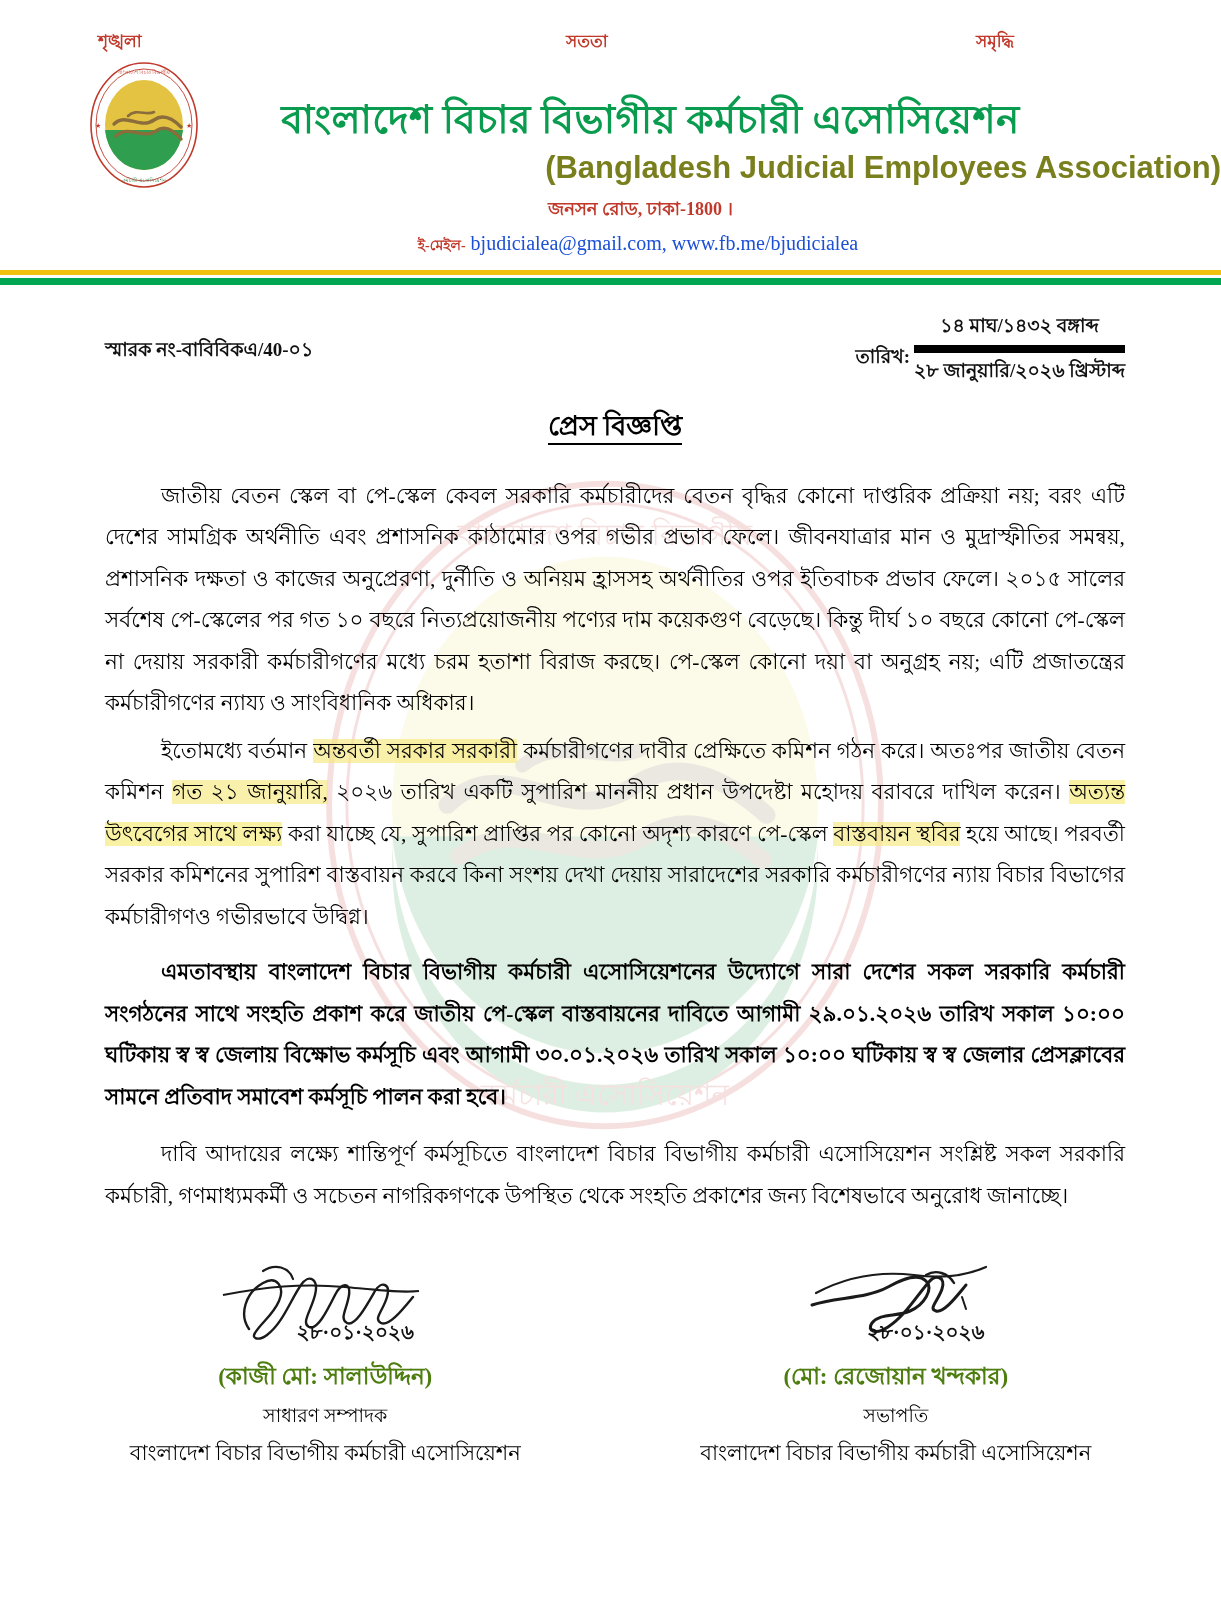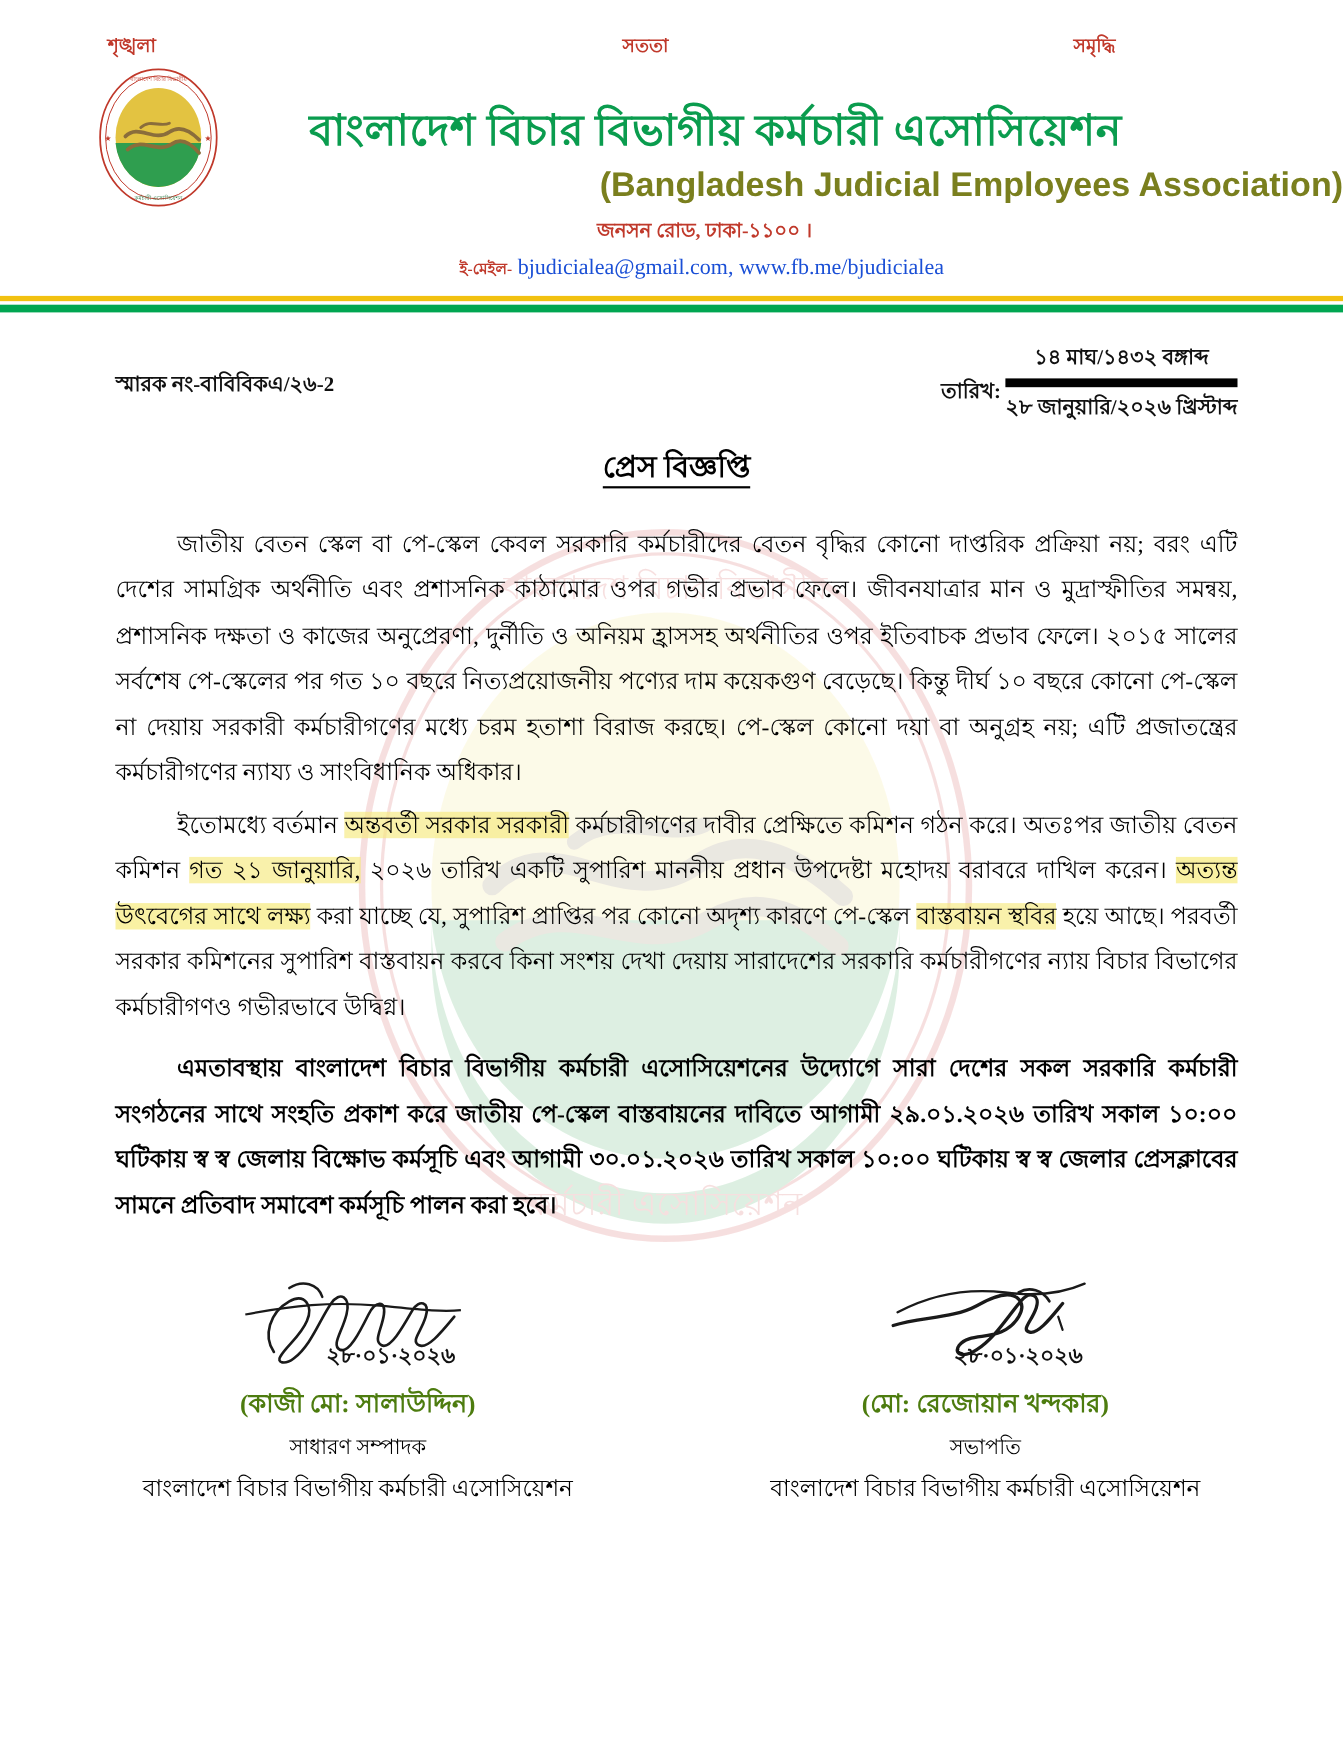--- a/index.html
+++ b/index.html
@@ -270,36 +270,36 @@
           <path d="M40 56 C48 48 58 56 66 52" fill="none" stroke="#8a6d3b" stroke-width="2.6" stroke-linecap="round"></path>
           <text x="56" y="14" font-size="5.2" fill="#c0392b" text-anchor="middle" font-family="'Liberation Serif',serif">বাংলাদেশ বিচার বিভাগীয়</text>
           <text x="56" y="122" font-size="5.2" fill="#2f7a46" text-anchor="middle" font-family="'Liberation Serif',serif">কর্মচারী এসোসিয়েশন</text>
           <text x="7" y="68" font-size="7" fill="#c0392b">★</text>
           <text x="98" y="68" font-size="7" fill="#c0392b">★</text>
         </svg>
       </div>
 
       <div class="org-bn">বাংলাদেশ বিচার বিভাগীয় কর্মচারী এসোসিয়েশন</div>
       <div class="org-en">(Bangladesh Judicial Employees Association)</div>
-      <div class="org-addr">জনসন রোড, ঢাকা-১১০০ ।</div>
+      <div class="org-addr">জনসন রোড, ঢাকা-1800 ।</div>
     </div>
 
     <div class="org-email">
       <span class="lbl">ই-মেইল-</span>
       <span class="link">bjudicialea@gmail.com,</span>
       <span class="link">www.fb.me/bjudicialea</span>
     </div>
 
     <div class="rule-gold"></div>
     <div class="rule-gap"></div>
     <div class="rule-green"></div>
   </div>
 
   <div class="meta-row">
-    <div class="memo-no">স্মারক নং-বাবিবিকএ/২৬-2</div>
+    <div class="memo-no">স্মারক নং-বাবিবিকএ/40-০১</div>
     <div class="date-block">
       <div class="date-label">তারিখ:</div>
       <div class="date-stack">
         <div class="date-top">১৪ মাঘ/১৪৩২ বঙ্গাব্দ</div>
         <div class="date-bottom">২৮ জানুয়ারি/২০২৬ খ্রিস্টাব্দ</div>
       </div>
     </div>
   </div>
 
   <div class="body-wrap">
@@ -309,20 +309,21 @@
     </div>
 
     <p class="para">জাতীয় বেতন স্কেল বা পে-স্কেল কেবল সরকারি কর্মচারীদের বেতন বৃদ্ধির কোনো দাপ্তরিক প্রক্রিয়া নয়; বরং এটি দেশের সামগ্রিক অর্থনীতি এবং প্রশাসনিক কাঠামোর ওপর গভীর প্রভাব ফেলে। জীবনযাত্রার মান ও মুদ্রাস্ফীতির সমন্বয়, প্রশাসনিক দক্ষতা ও কাজের অনুপ্রেরণা, দুর্নীতি ও অনিয়ম হ্রাসসহ অর্থনীতির ওপর ইতিবাচক প্রভাব ফেলে। ২০১৫ সালের সর্বশেষ পে-স্কেলের পর গত ১০ বছরে নিত্যপ্রয়োজনীয় পণ্যের দাম কয়েকগুণ বেড়েছে। কিন্তু দীর্ঘ ১০ বছরে কোনো পে-স্কেল না দেয়ায় সরকারী কর্মচারীগণের মধ্যে চরম হতাশা বিরাজ করছে। পে-স্কেল কোনো দয়া বা অনুগ্রহ নয়; এটি প্রজাতন্ত্রের কর্মচারীগণের ন্যায্য ও সাংবিধানিক অধিকার।</p>
 
     <p class="para">
       <span>ইতোমধ্যে বর্তমান </span><span class="hl">অন্তবর্তী সরকার সরকারী</span><span> কর্মচারীগণের দাবীর প্রেক্ষিতে কমিশন গঠন করে। অতঃপর জাতীয় বেতন কমিশন </span><span class="hl">গত ২১ জানুয়ারি,</span><span> ২০২৬ তারিখ একটি সুপারিশ মাননীয় প্রধান উপদেষ্টা মহোদয় বরাবরে দাখিল করেন। </span><span class="hl-strong">অত্যন্ত উৎবেগের সাথে লক্ষ্য</span><span> করা যাচ্ছে যে, সুপারিশ প্রাপ্তির পর কোনো অদৃশ্য কারণে পে-স্কেল </span><span class="hl">বাস্তবায়ন স্থবির</span><span> হয়ে আছে। পরবর্তী সরকার কমিশনের সুপারিশ বাস্তবায়ন করবে কিনা সংশয় দেখা দেয়ায় সারাদেশের সরকারি কর্মচারীগণের ন্যায় বিচার বিভাগের কর্মচারীগণও গভীরভাবে উদ্বিগ্ন।</span>
     </p>
 
     <p class="para bold">এমতাবস্থায় বাংলাদেশ বিচার বিভাগীয় কর্মচারী এসোসিয়েশনের উদ্যোগে সারা দেশের সকল সরকারি কর্মচারী সংগঠনের সাথে সংহতি প্রকাশ করে জাতীয় পে-স্কেল বাস্তবায়নের দাবিতে আগামী ২৯.০১.২০২৬ তারিখ সকাল ১০:০০ ঘটিকায় স্ব স্ব জেলায় বিক্ষোভ কর্মসূচি এবং আগামী ৩০.০১.২০২৬ তারিখ সকাল ১০:০০ ঘটিকায় স্ব স্ব জেলার প্রেসক্লাবের সামনে প্রতিবাদ সমাবেশ কর্মসূচি পালন করা হবে।</p>
 
+    <p class="para last">দাবি আদায়ের লক্ষ্যে শান্তিপূর্ণ কর্মসূচিতে বাংলাদেশ বিচার বিভাগীয় কর্মচারী এসোসিয়েশন সংশ্লিষ্ট সকল সরকারি কর্মচারী, গণমাধ্যমকর্মী ও সচেতন নাগরিকগণকে উপস্থিত থেকে সংহতি প্রকাশের জন্য বিশেষভাবে অনুরোধ জানাচ্ছে।</p>
   </div>
 
   <div class="sign-row">
 
     <div class="sign-col">
       <div class="sig-art">
         <svg viewBox="0 0 240 90" width="240" height="90" xmlns="http://www.w3.org/2000/svg">
           <path d="M18 42 C60 34 96 30 140 34 C172 37 196 40 214 38" fill="none" stroke="#1a1a1a" stroke-width="2"></path>
           <path d="M44 76 C34 62 40 40 58 30 C72 22 80 34 74 48 C68 62 56 70 50 80
                    C46 86 54 88 62 82 C78 70 86 46 96 32 C104 20 114 26 110 42

